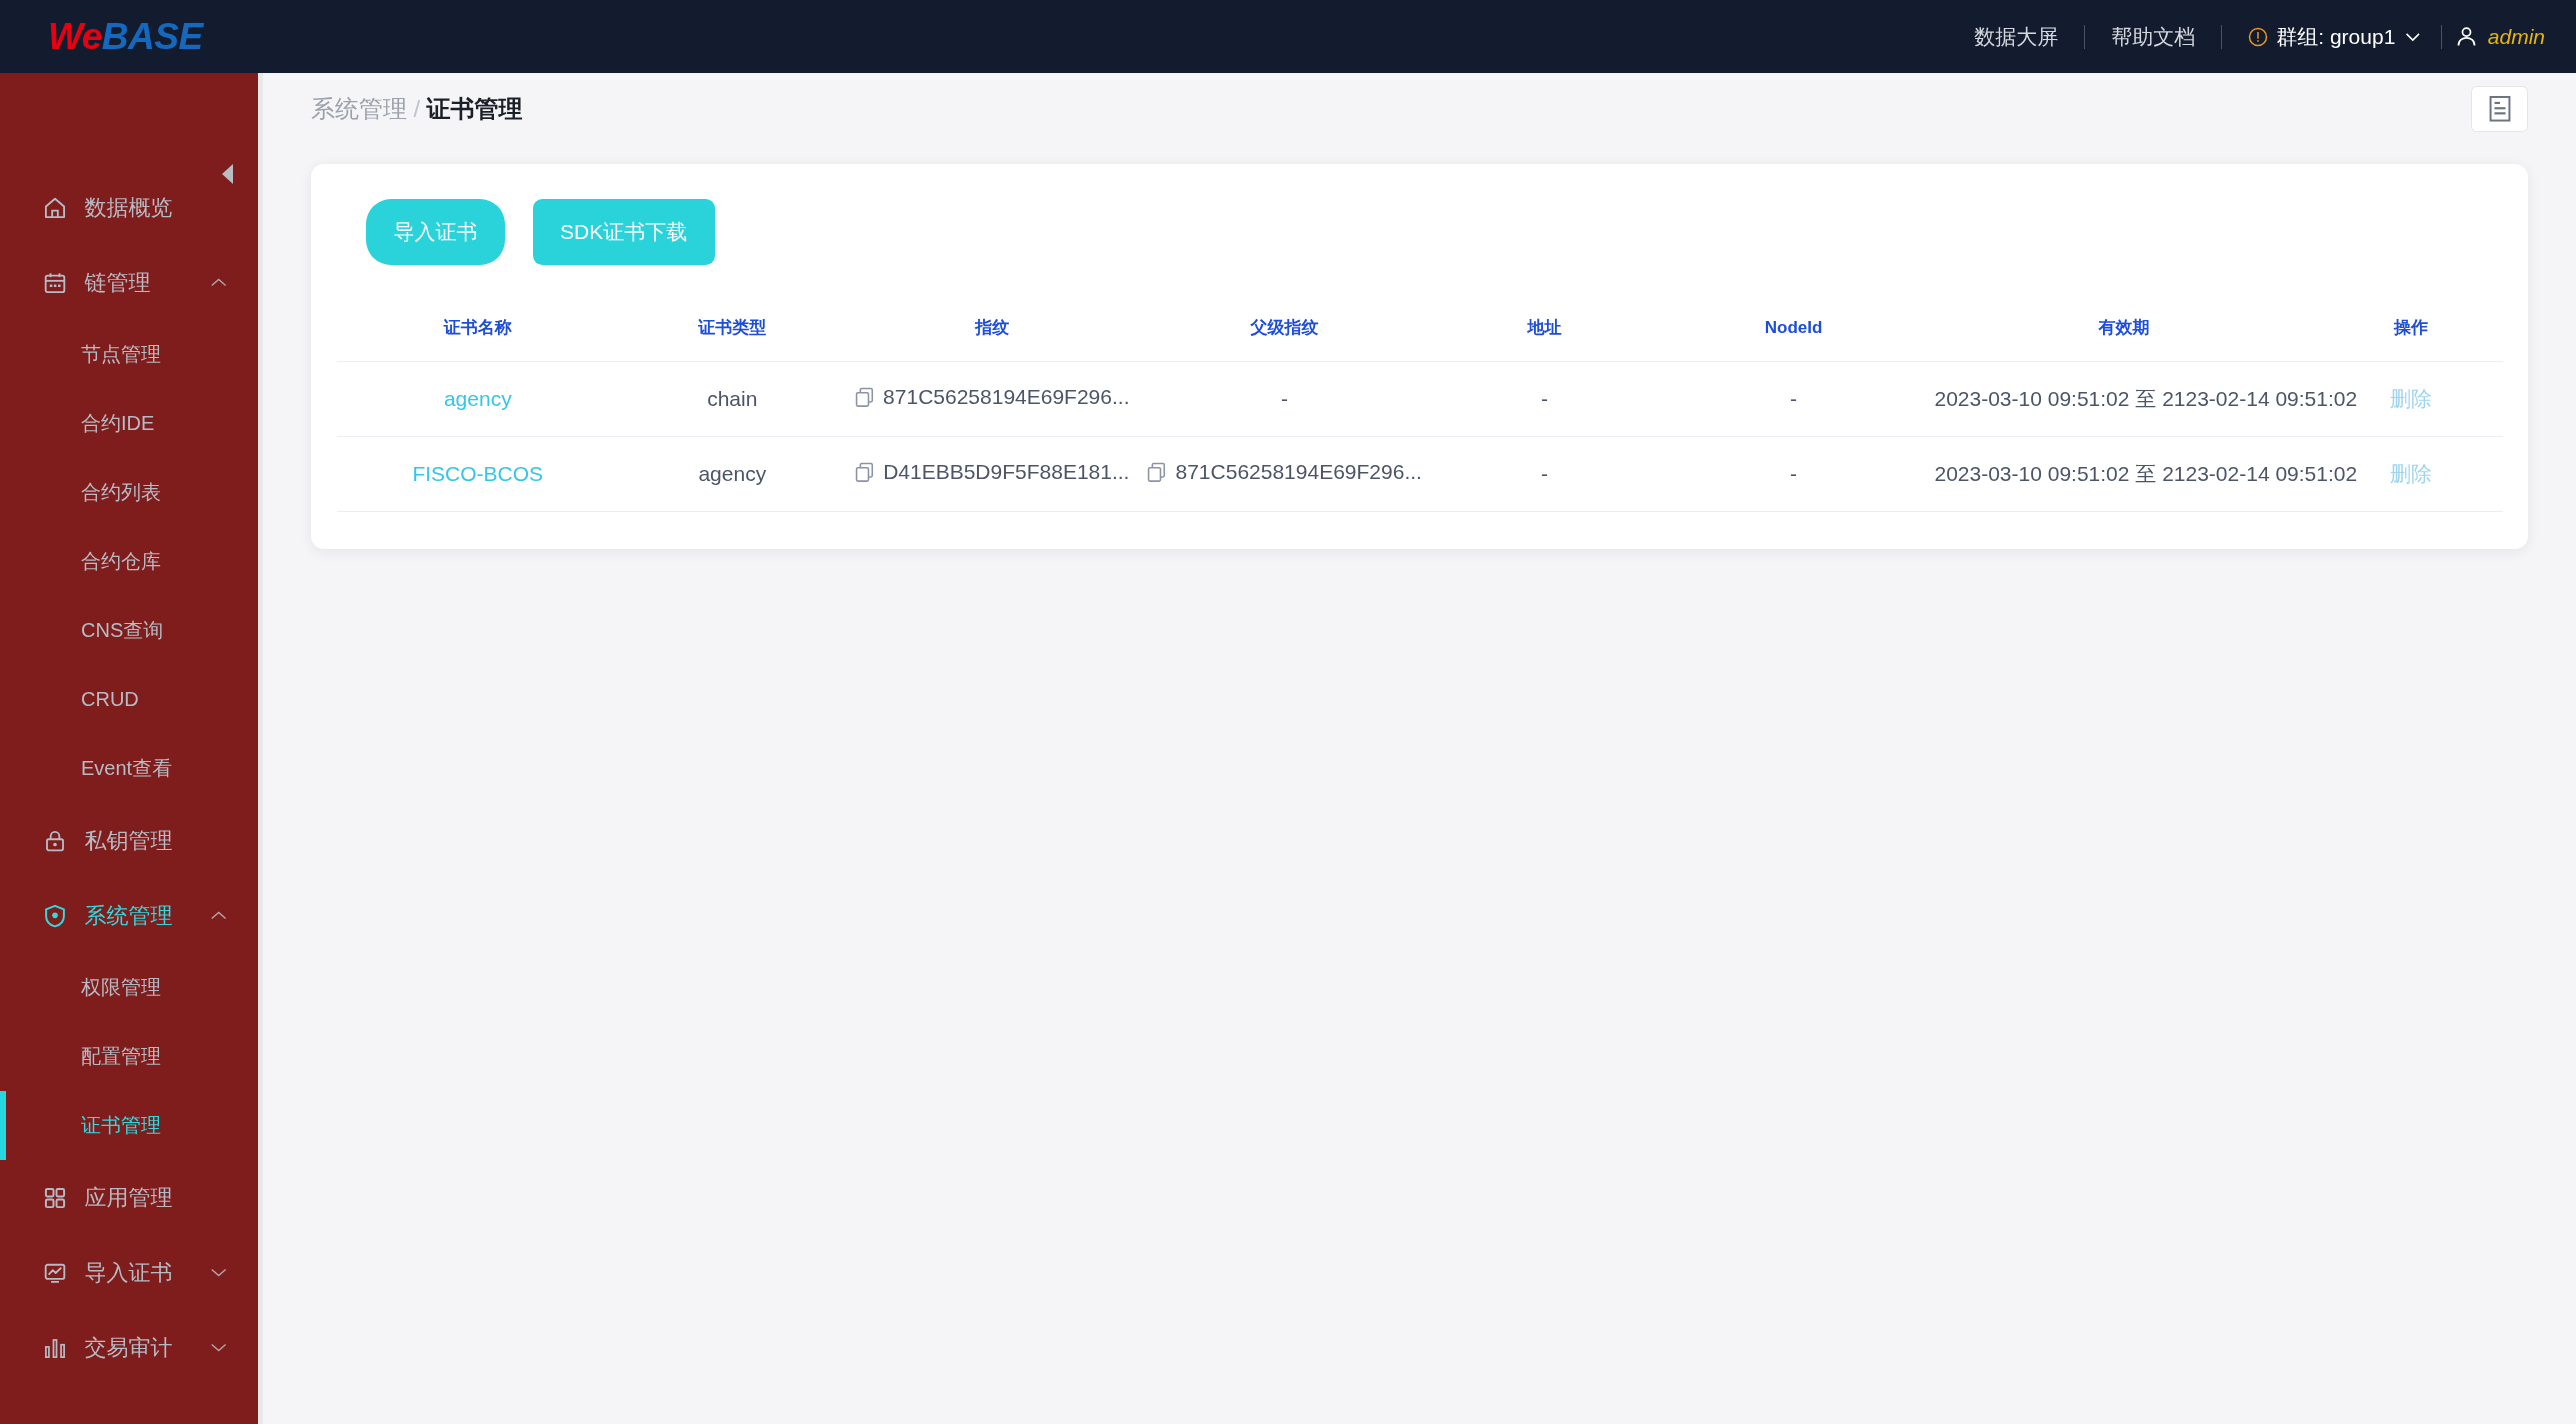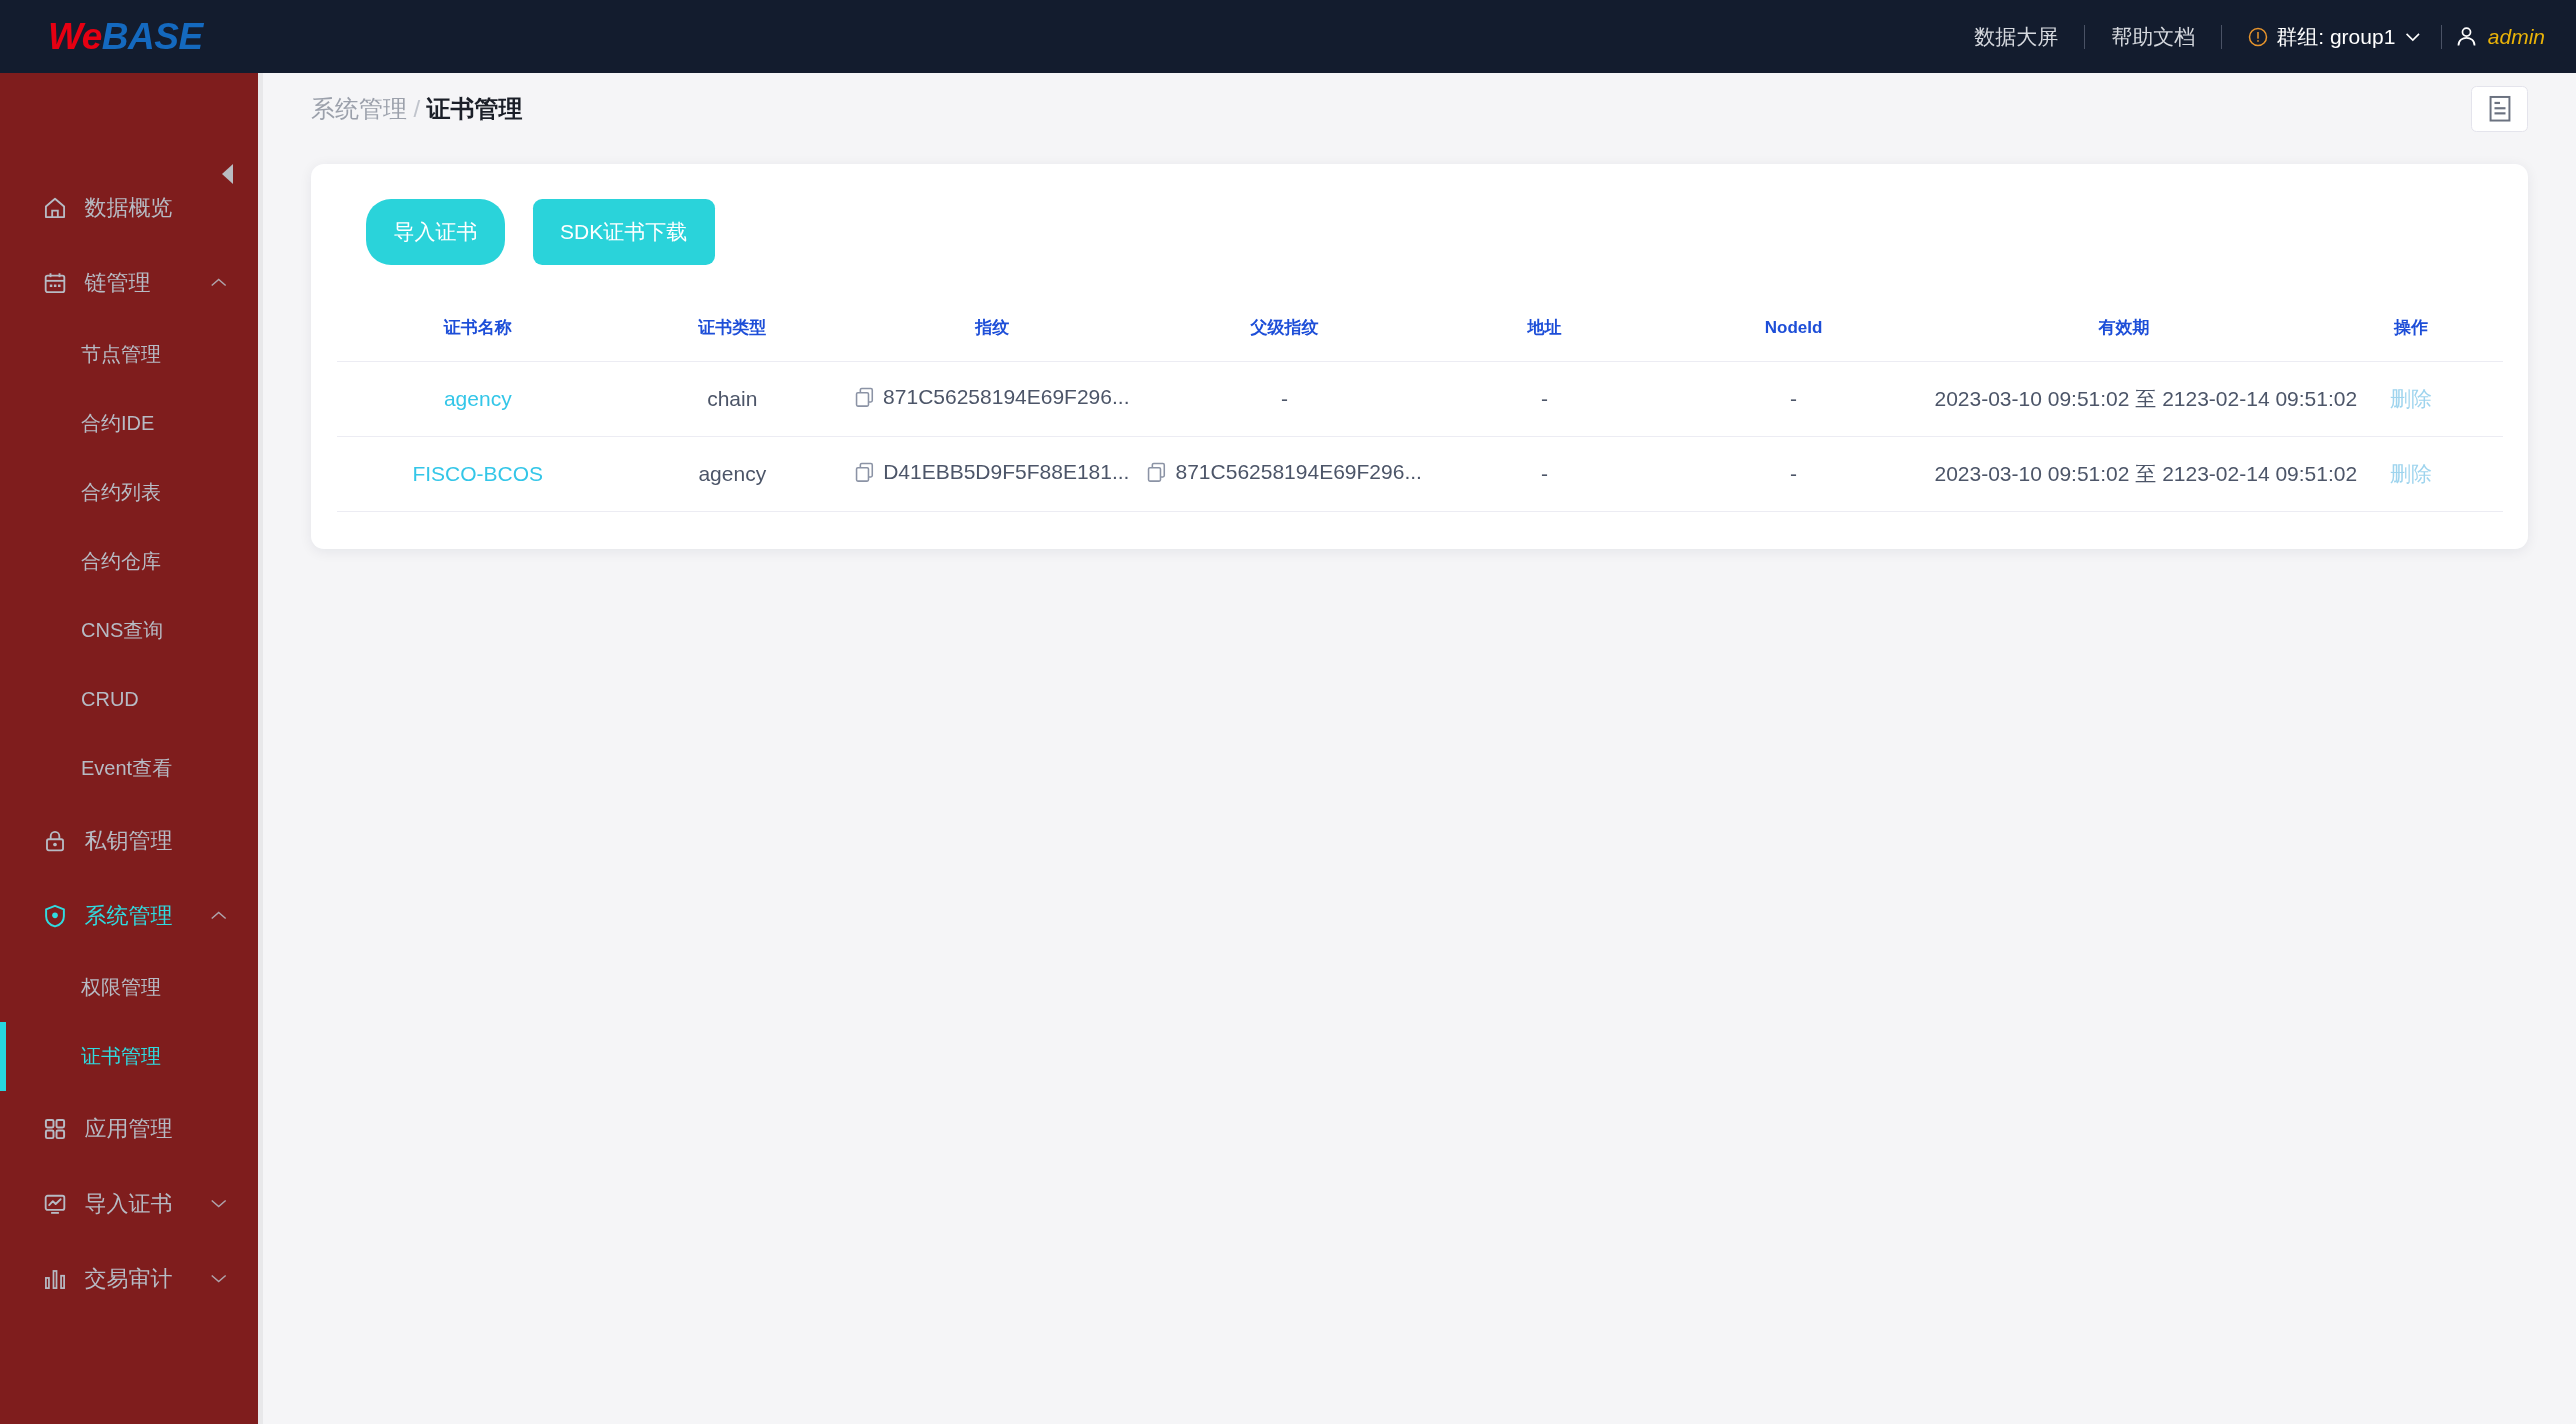--- a/index.html
+++ b/index.html
@@ -238,20 +238,23 @@
             <circle cx="12" cy="11.4" r="2.6" fill="#30dbe0"></circle>
           </svg>
           <span class="lbl">系统管理</span>
           <svg class="chev" viewBox="0 0 20 12">
             <path d="M2 9.5 L10 2.5 L18 9.5" fill="none" stroke="#b7bbc4" stroke-width="1.7"></path>
           </svg>
         </div>
         <div class="nav-sub">
           <span>权限管理</span>
         </div>
+        <div class="nav-sub">
+          <span>配置管理</span>
+        </div>
         <div class="nav-sub active">
           <span>证书管理</span>
         </div>
 
         <div class="nav-item">
           <svg class="ico" viewBox="0 0 24 24">
             <rect x="3.6" y="3.6" width="7" height="7" rx="1.3" fill="none" stroke="#b7bbc4" stroke-width="1.8"></rect>
             <rect x="13.4" y="3.6" width="7" height="7" rx="1.3" fill="none" stroke="#b7bbc4" stroke-width="1.8"></rect>
             <rect x="3.6" y="13.4" width="7" height="7" rx="1.3" fill="none" stroke="#b7bbc4" stroke-width="1.8"></rect>
             <rect x="13.4" y="13.4" width="7" height="7" rx="1.3" fill="none" stroke="#b7bbc4" stroke-width="1.8"></rect>

